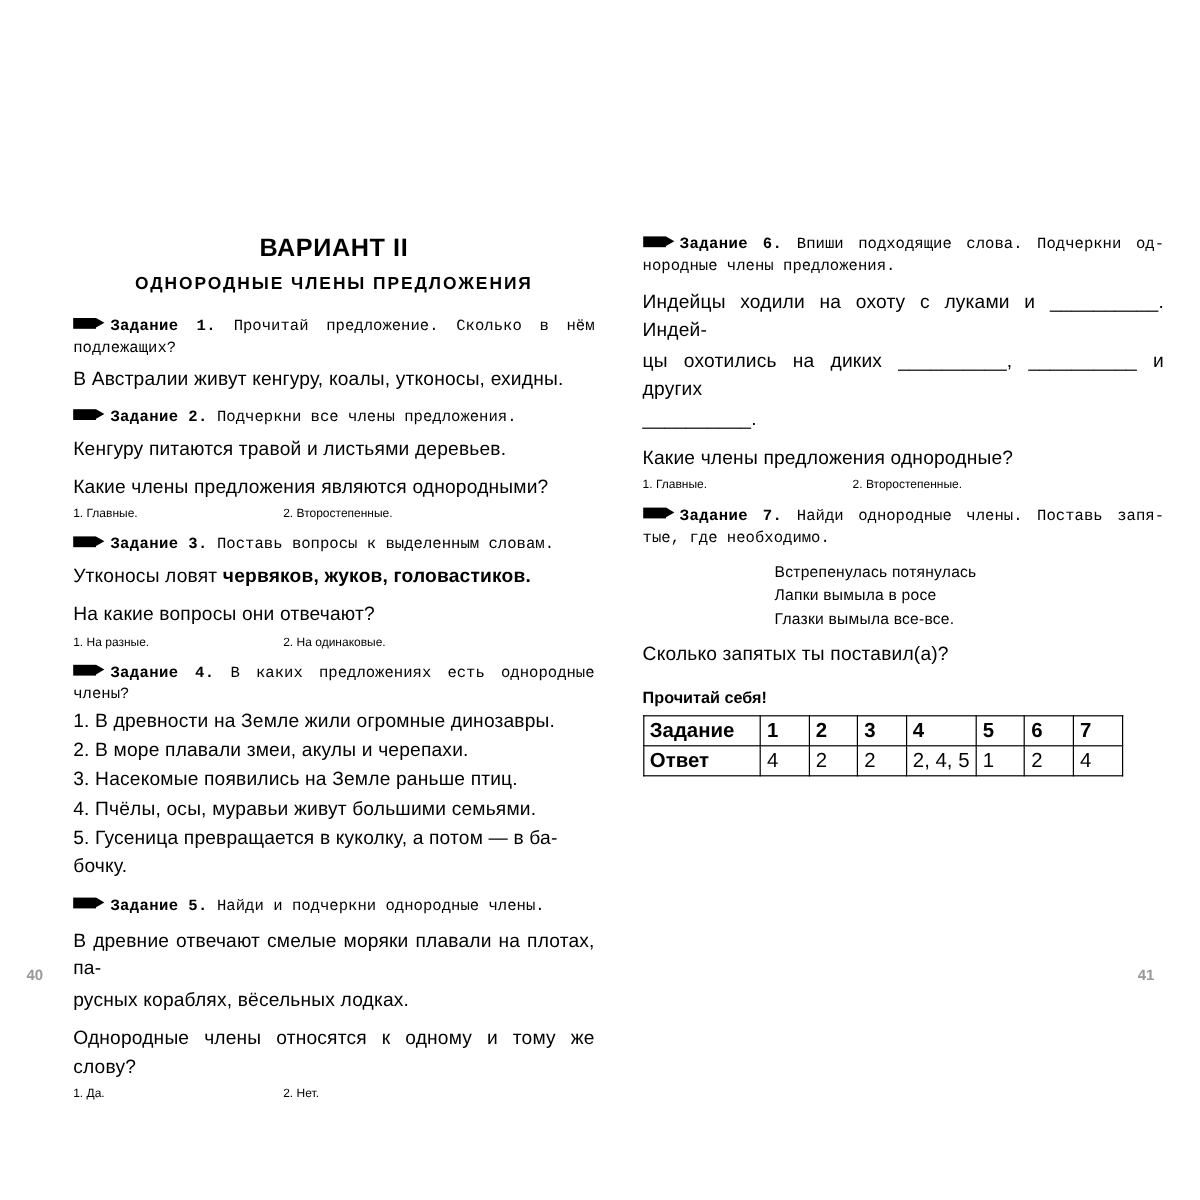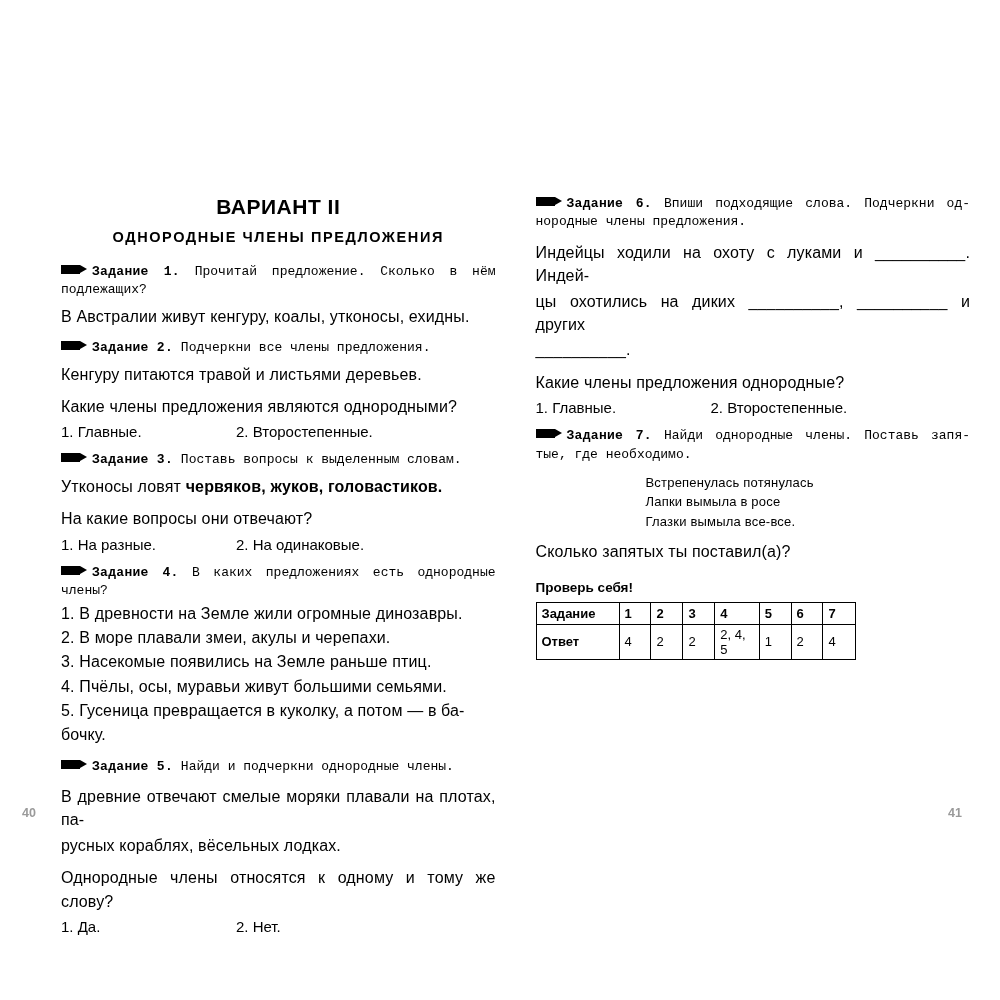--- a/index.html
+++ b/index.html
@@ -96,21 +96,21 @@
     text-align: justify;
     margin: 5px 0 0 0;
     letter-spacing: 0.15px;
   }
   .t.tight { margin-top: 2px; }
   .t.gap { margin-top: 9px; }
   .bold { font-weight: bold; }
 
   .options {
     display: flex;
-    font-size: 15px;
+    font-size: 10px;
     margin-top: 5px;
   }
   .options .opt1 { width: 175px; }
   .options .opt2 { }
 
   .list .t { margin-top: 1px; }
 
   .poem {
     margin: 9px 0 0 0;
     padding-left: 110px;
@@ -119,22 +119,22 @@
   }
   .poem div { letter-spacing: 0.2px; }
 
   .check-title {
     font-weight: bold;
     font-size: 13.5px;
     margin: 16px 0 7px 0;
   }
   table.answers {
     border-collapse: collapse;
-    font-size: 13px;
-    width: 320px;
+    font-size: 17px;
+    width: 400px;
   }
   table.answers td {
     border: 1px solid #000;
     padding: 2px 5px;
     height: 17px;
     vertical-align: middle;
   }
   table.answers td.hdr { font-weight: bold; }
   table.answers td.first { width: 92px; }
   table.answers td.num { width: 36px; }
@@ -250,21 +250,21 @@
           <span>Найди однородные члены. Поставь запя-тые, где необходимо.</span>
         </div>
         <div class="poem">
           <div>Встрепенулась потянулась</div>
           <div>Лапки вымыла в росе</div>
           <div>Глазки вымыла все-все.</div>
         </div>
         <div class="t gap">Сколько запятых ты поставил(а)?</div>
       </div>
 
-      <div class="check-title">Проверь себя!</div>
+      <div class="check-title">Прочитай себя!</div>
 
       <table class="answers">
         <tbody>
             <tr>
           <td class="hdr first">Задание</td>
           <td class="hdr num">1</td>
           <td class="hdr num">2</td>
           <td class="hdr num">3</td>
           <td class="hdr num-wide">4</td>
           <td class="hdr num">5</td>

